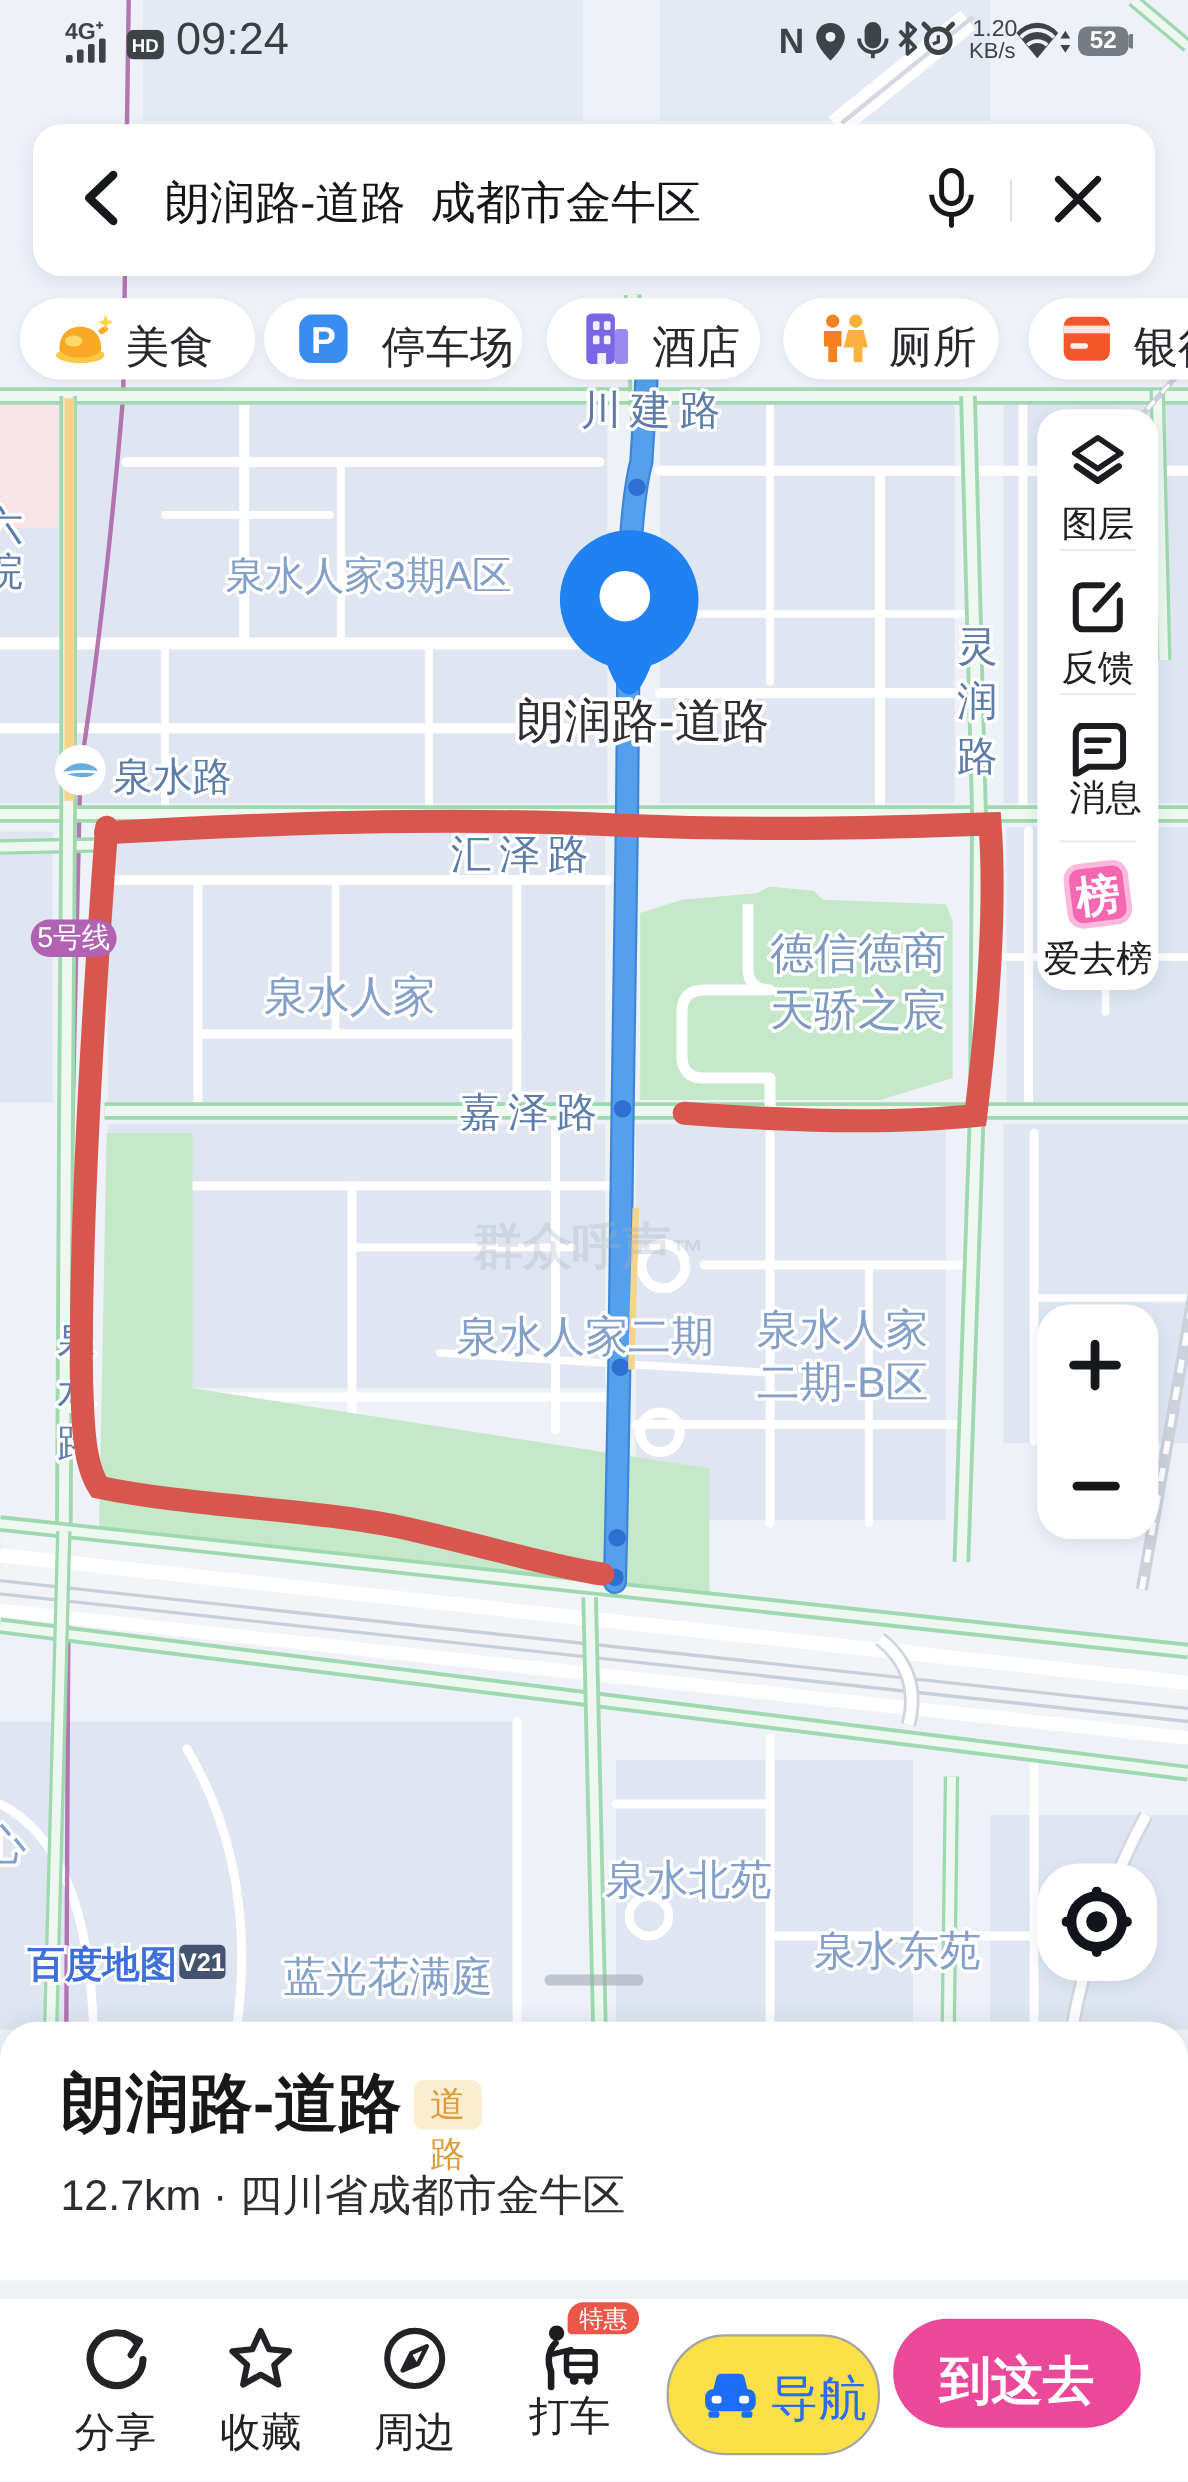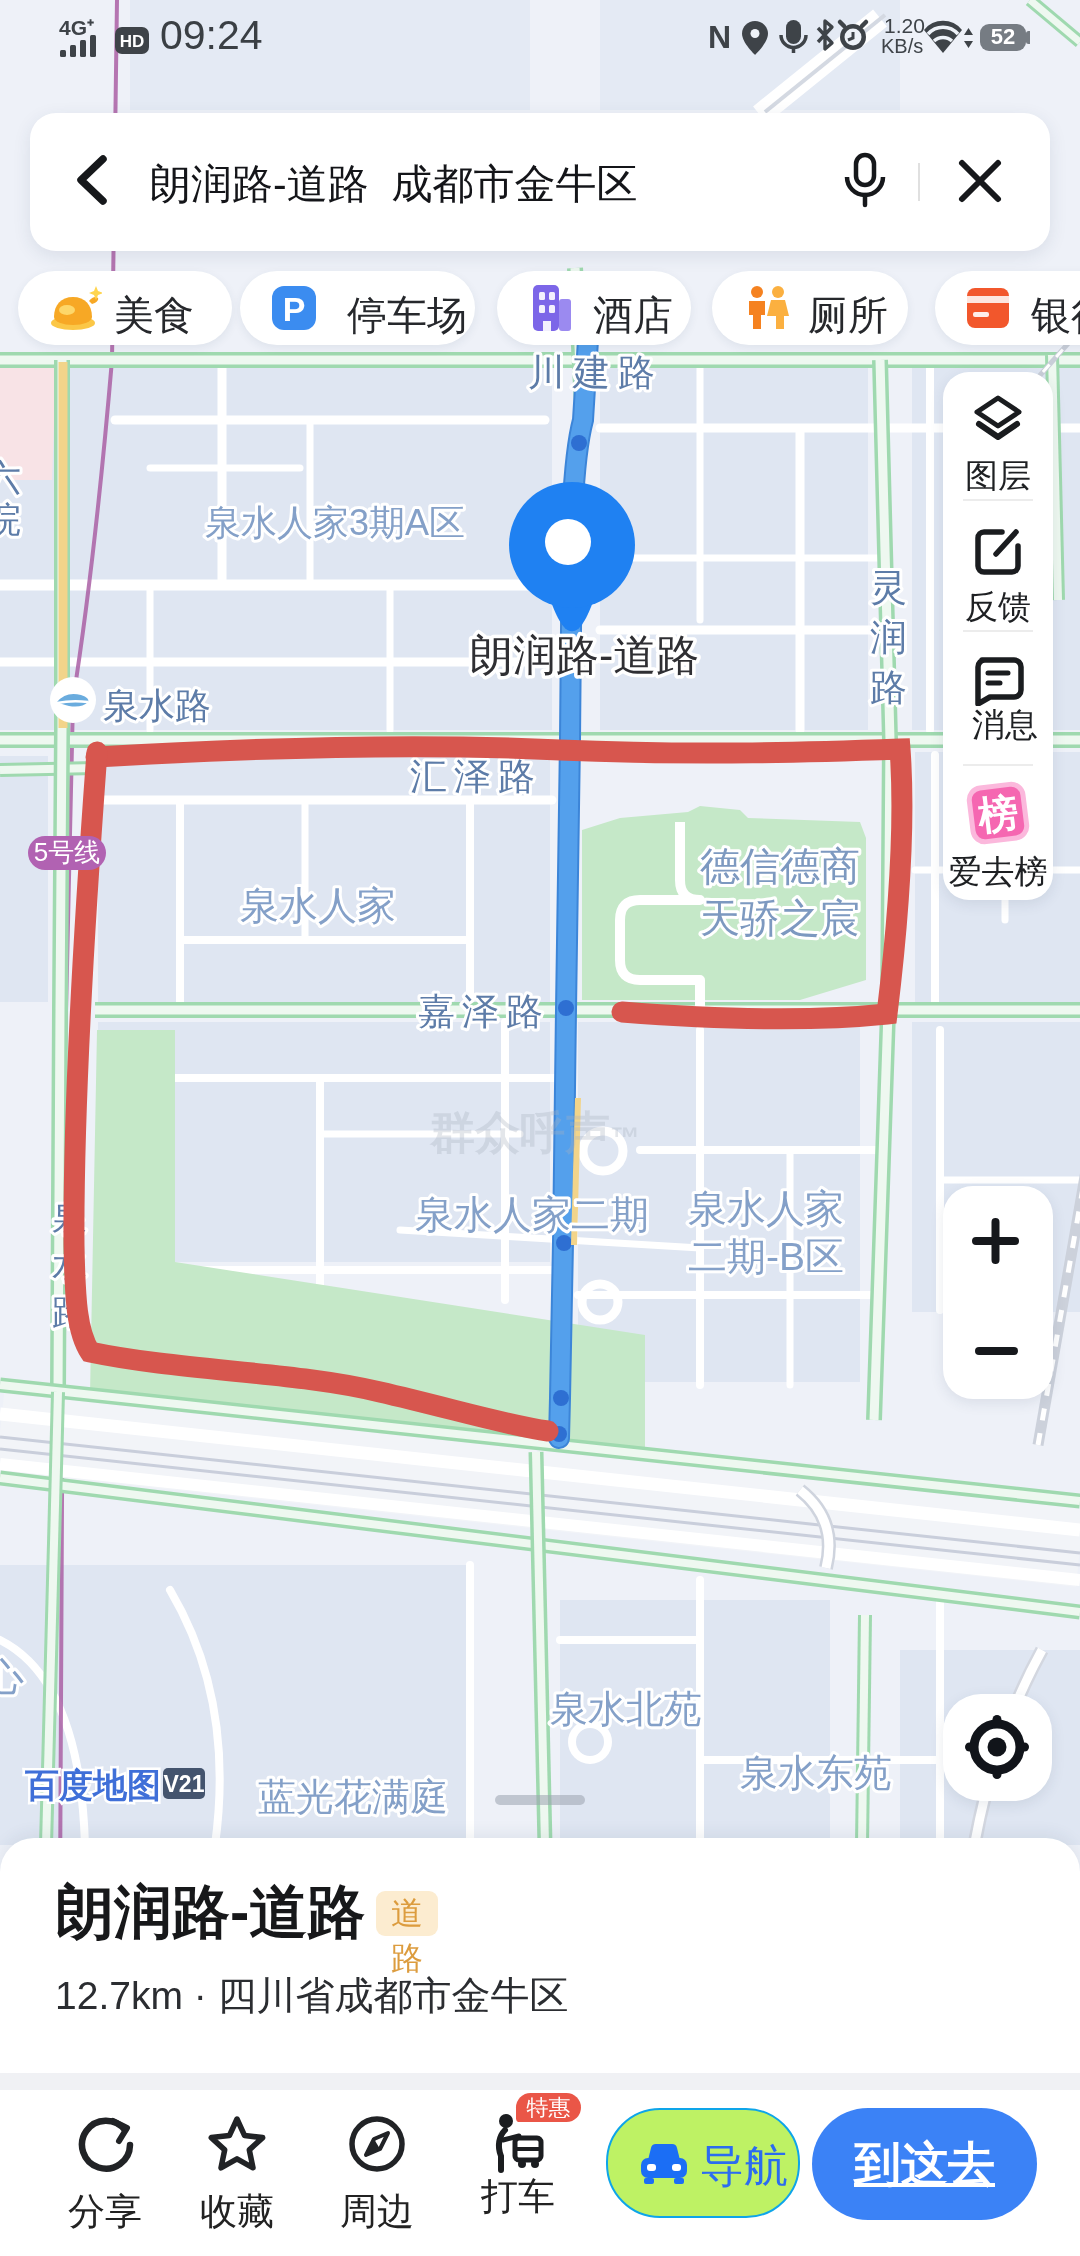--- a/index.html
+++ b/index.html
@@ -493,27 +493,27 @@
       <path d="M14,28 L30,24" stroke="#1b1d20" stroke-width="5" stroke-linecap="round"></path>
       <rect x="26" y="26" width="26" height="22" rx="4" stroke="#1b1d20" stroke-width="5" fill="none"></rect>
       <path d="M26,37 L52,37" stroke="#1b1d20" stroke-width="4"></path>
       <circle cx="33" cy="52" r="4" fill="#1b1d20"></circle>
       <circle cx="46" cy="52" r="4" fill="#1b1d20"></circle>
     </svg>
     <div class="abs" style="left:445px;top:82px;width:146px;text-align:center;font-size:37px;color:#222;">打车</div>
 
     <div class="abs" style="left:516px;top:3px;width:65px;height:29px;background:#ea5647;border-radius:15px 15px 15px 4px;text-align:center;line-height:29px;font-size:22px;color:#ffffff;">特惠</div>
 
-    <div class="abs" style="left:606px;top:18px;width:190px;height:106px;background:#bef264;border:2px solid #0ea5e9;border-radius:54px;">
+    <div class="abs" style="left:606px;top:32px;width:190px;height:106px;background:#fde047;border:2px solid #a3a3a3;border-radius:54px;">
       <svg class="abs" style="left:30px;top:30px" width="52" height="46" viewBox="0 0 52 46">
         <path d="M10,20 L13,8 a5,5 0 0 1 5,-4 L34,4 a5,5 0 0 1 5,4 L42,20 Z" fill="#1b6ef5"></path>
         <rect x="3" y="18" width="46" height="20" rx="7" fill="#1b6ef5"></rect>
         <rect x="6" y="38" width="10" height="6" rx="2" fill="#1b6ef5"></rect>
         <rect x="36" y="38" width="10" height="6" rx="2" fill="#1b6ef5"></rect>
         <rect x="9" y="24" width="9" height="7" rx="3" fill="#fff"></rect>
         <rect x="34" y="24" width="9" height="7" rx="3" fill="#fff"></rect>
       </svg>
       <div class="abs" style="left:92px;top:27px;font-size:44px;color:#2b6cf0;">导航</div>
     </div>
 
-    <div class="abs" style="left:812px;top:18px;width:225px;height:112px;background:#3b82f6;border-radius:56px;text-align:center;line-height:112px;font-size:47px;font-weight:bold;color:#fff;text-decoration:underline;">到这去</div>
+    <div class="abs" style="left:812px;top:18px;width:225px;height:99px;background:#ec4899;border-radius:56px;text-align:center;line-height:112px;font-size:47px;font-weight:bold;color:#fff;">到这去</div>
   </div>
 </div>
 
 </body></html>

